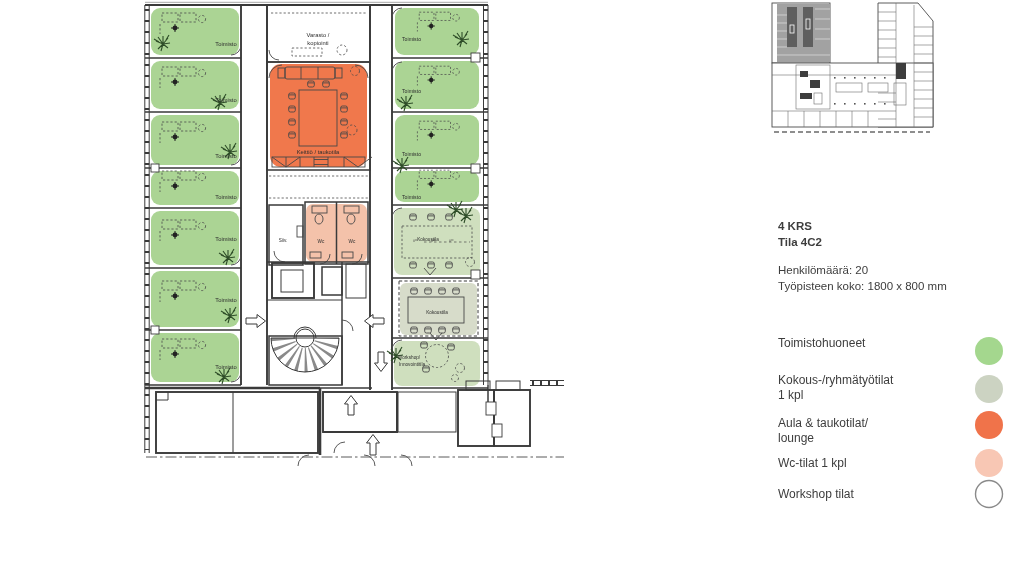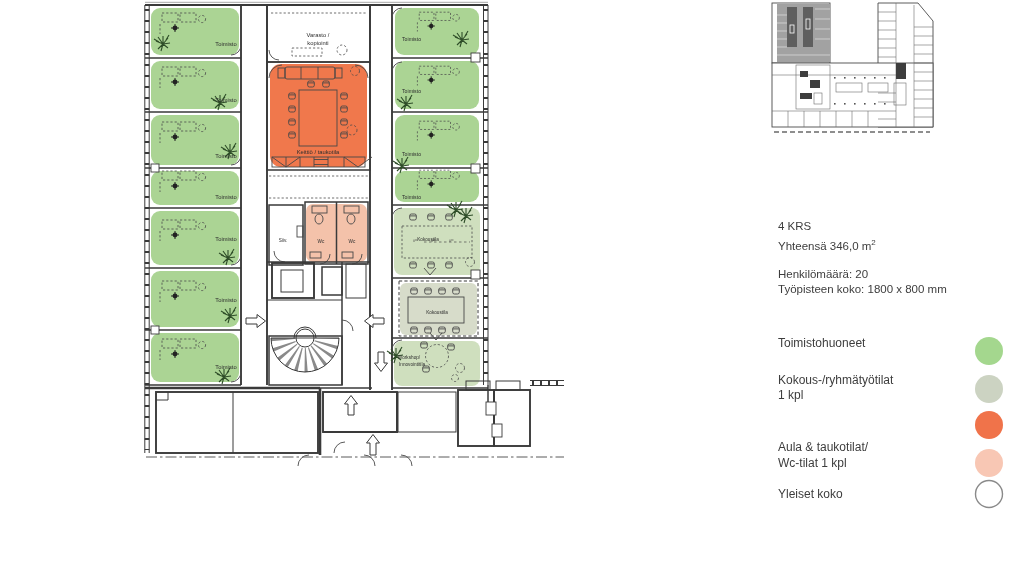--- a/index.html
+++ b/index.html
@@ -18,21 +18,21 @@
   .thin{fill:none;stroke:#6b6b6b;stroke-width:0.6}
   .dsh{fill:none;stroke:#4a4a4a;stroke-width:0.8;stroke-dasharray:2.2 2}
   .fur{fill:none;stroke:#474747;stroke-width:0.9}
   .arw{fill:#ffffff;stroke:#3a3a3a;stroke-width:1;stroke-linejoin:miter}
   .sq{fill:#ffffff;stroke:#3a3a3a;stroke-width:0.9}
   .lbl{font-family:"Liberation Sans",sans-serif;font-size:5.8px;fill:#2e2e2e;text-anchor:middle}
   .lbls{font-family:"Liberation Sans",sans-serif;font-size:5.2px;fill:#2e2e2e;text-anchor:start}
   .lblt{font-family:"Liberation Sans",sans-serif;font-size:4.7px;fill:#2e2e2e;text-anchor:middle}
   
   .info{position:absolute;left:778px;top:219px;width:246px;font-size:11.5px;line-height:15.5px;color:#3d3d3d;}
-  .info .b{font-weight:normal;}
+  .info .b{font-weight:bold;}
   .info .gap{height:13px;}
   sup{font-size:8px;}
   .legend-row{position:absolute;left:778px;width:246px;font-size:12px;line-height:15px;color:#3d3d3d;}
   .legend-swatch{position:absolute;width:30px;height:30px;}
 </style>
 </head>
 <body>
 
 <svg id="plan" viewBox="140 0 430 480" xmlns="http://www.w3.org/2000/svg">
   <defs>
@@ -350,53 +350,54 @@
       <rect x="84" y="102" width="1.6" height="1.6"></rect>
       <rect x="94" y="102" width="1.6" height="1.6"></rect>
       <rect x="104" y="102" width="1.6" height="1.6"></rect>
       <rect x="114" y="102" width="1.6" height="1.6"></rect>
   </g>
   <line x1="4" y1="131" x2="160" y2="131" stroke="#6a6a6a" stroke-width="1.4" stroke-dasharray="5 3"></line>
 </svg>
 
 <div class="info">
   <div class="b">4 KRS</div>
-  <div><span>Yhteensä 346,0 m</span><sup>2</sup></div>
+  <div class="b">Tila 4C2</div>
   <div class="gap"></div>
   <div>Henkilömäärä: 20</div>
   <div>Työpisteen koko: 1800 x 800 mm</div>
 </div>
 
 <div class="legend-row" style="top:336px">
   <div>Toimistohuoneet</div>
 </div>
 <svg class="legend-swatch" style="left:974px;top:336px" viewBox="0 0 30 30">
     <circle cx="15" cy="15" r="14" fill="#a4d78e"></circle>
   </svg>
 
 <div class="legend-row" style="top:373px">
   <div>Kokous-/ryhmätyötilat</div>
   <div>1 kpl</div>
 </div>
 <svg class="legend-swatch" style="left:974px;top:374px" viewBox="0 0 30 30">
     <circle cx="15" cy="15" r="14" fill="#ccd3c2"></circle>
   </svg>
 
-<div class="legend-row" style="top:440px">
+<div class="legend-row" style="top:416px">
   <div>Aula &amp; taukotilat/</div>
+  <div>lounge</div>
 </div>
 <svg class="legend-swatch" style="left:974px;top:410px" viewBox="0 0 30 30">
     <circle cx="15" cy="15" r="14" fill="#f0734a"></circle>
   </svg>
 
 <div class="legend-row" style="top:456px">
   <div>Wc-tilat 1 kpl</div>
 </div>
 <svg class="legend-swatch" style="left:974px;top:448px" viewBox="0 0 30 30">
     <circle cx="15" cy="15" r="14" fill="#f8c7b4"></circle>
   </svg>
 
 <div class="legend-row" style="top:487px">
-  <div>Yleiset koko</div>
+  <div>Workshop tilat</div>
 </div>
 <svg class="legend-swatch" style="left:974px;top:479px" viewBox="0 0 30 30">
     <circle cx="15" cy="15" r="13.5" stroke="#8a8a8a" stroke-width="1.4" fill="#ffffff"></circle>
   </svg>
 
 </body></html>

